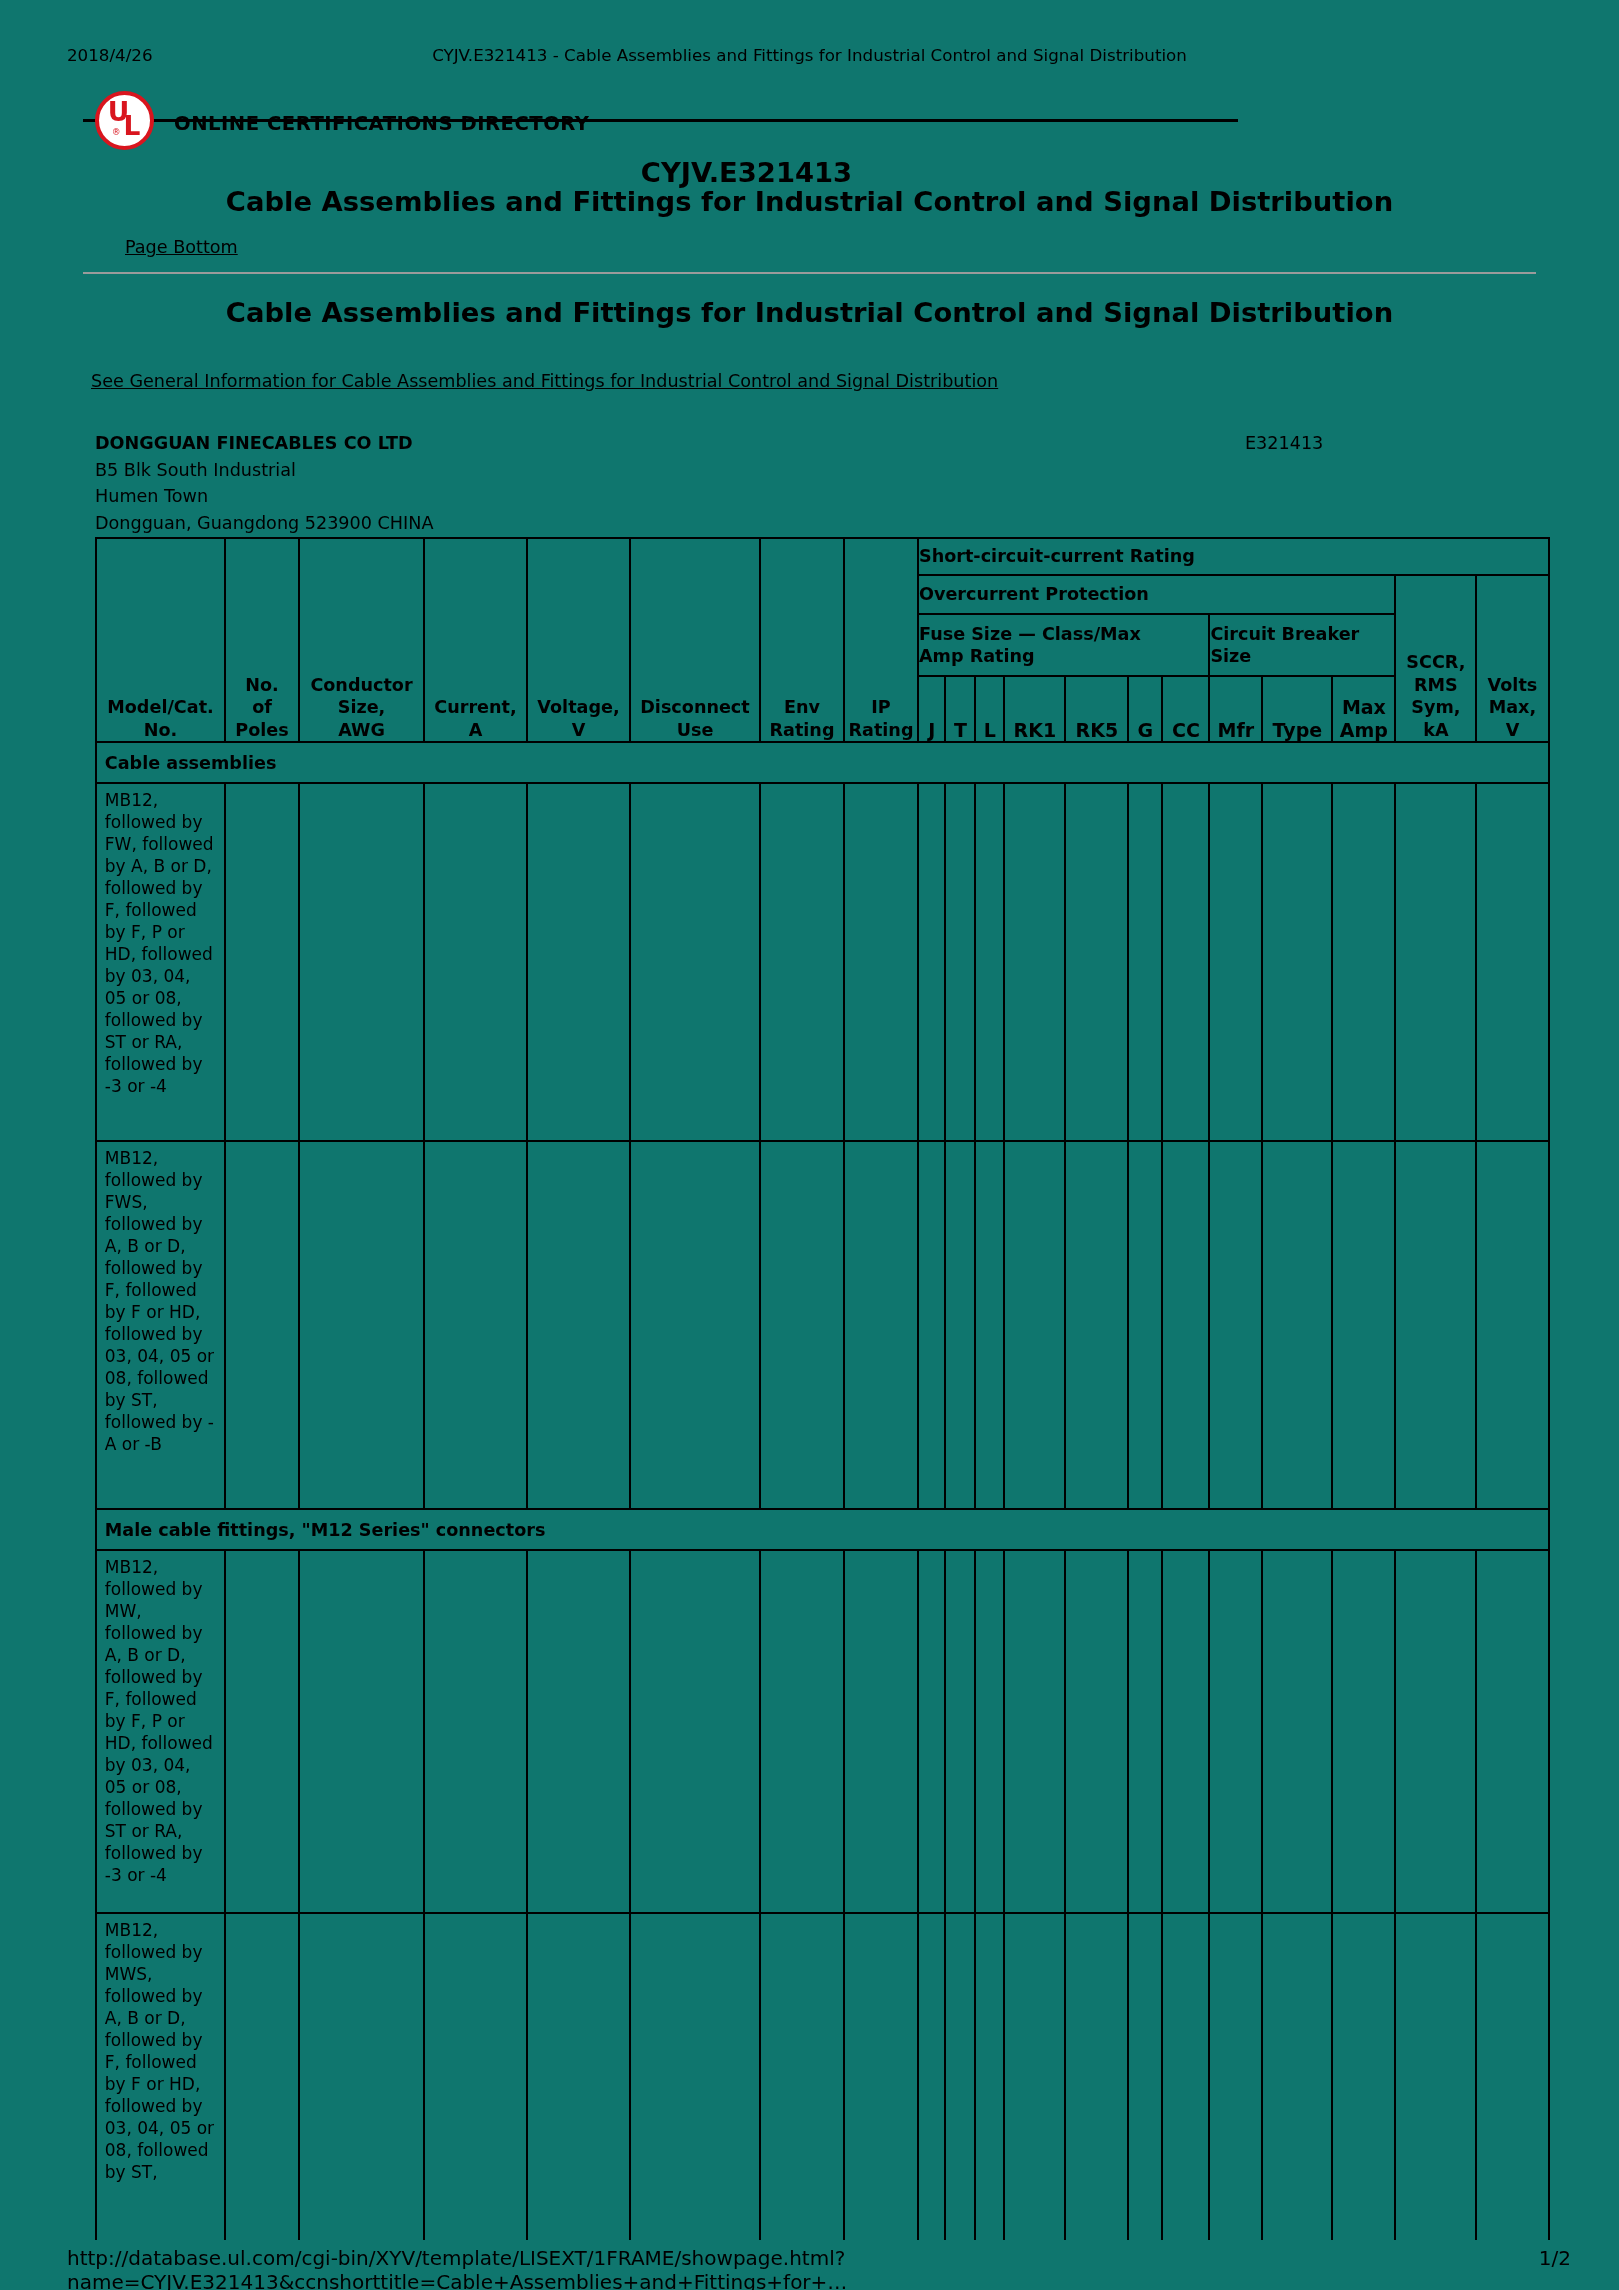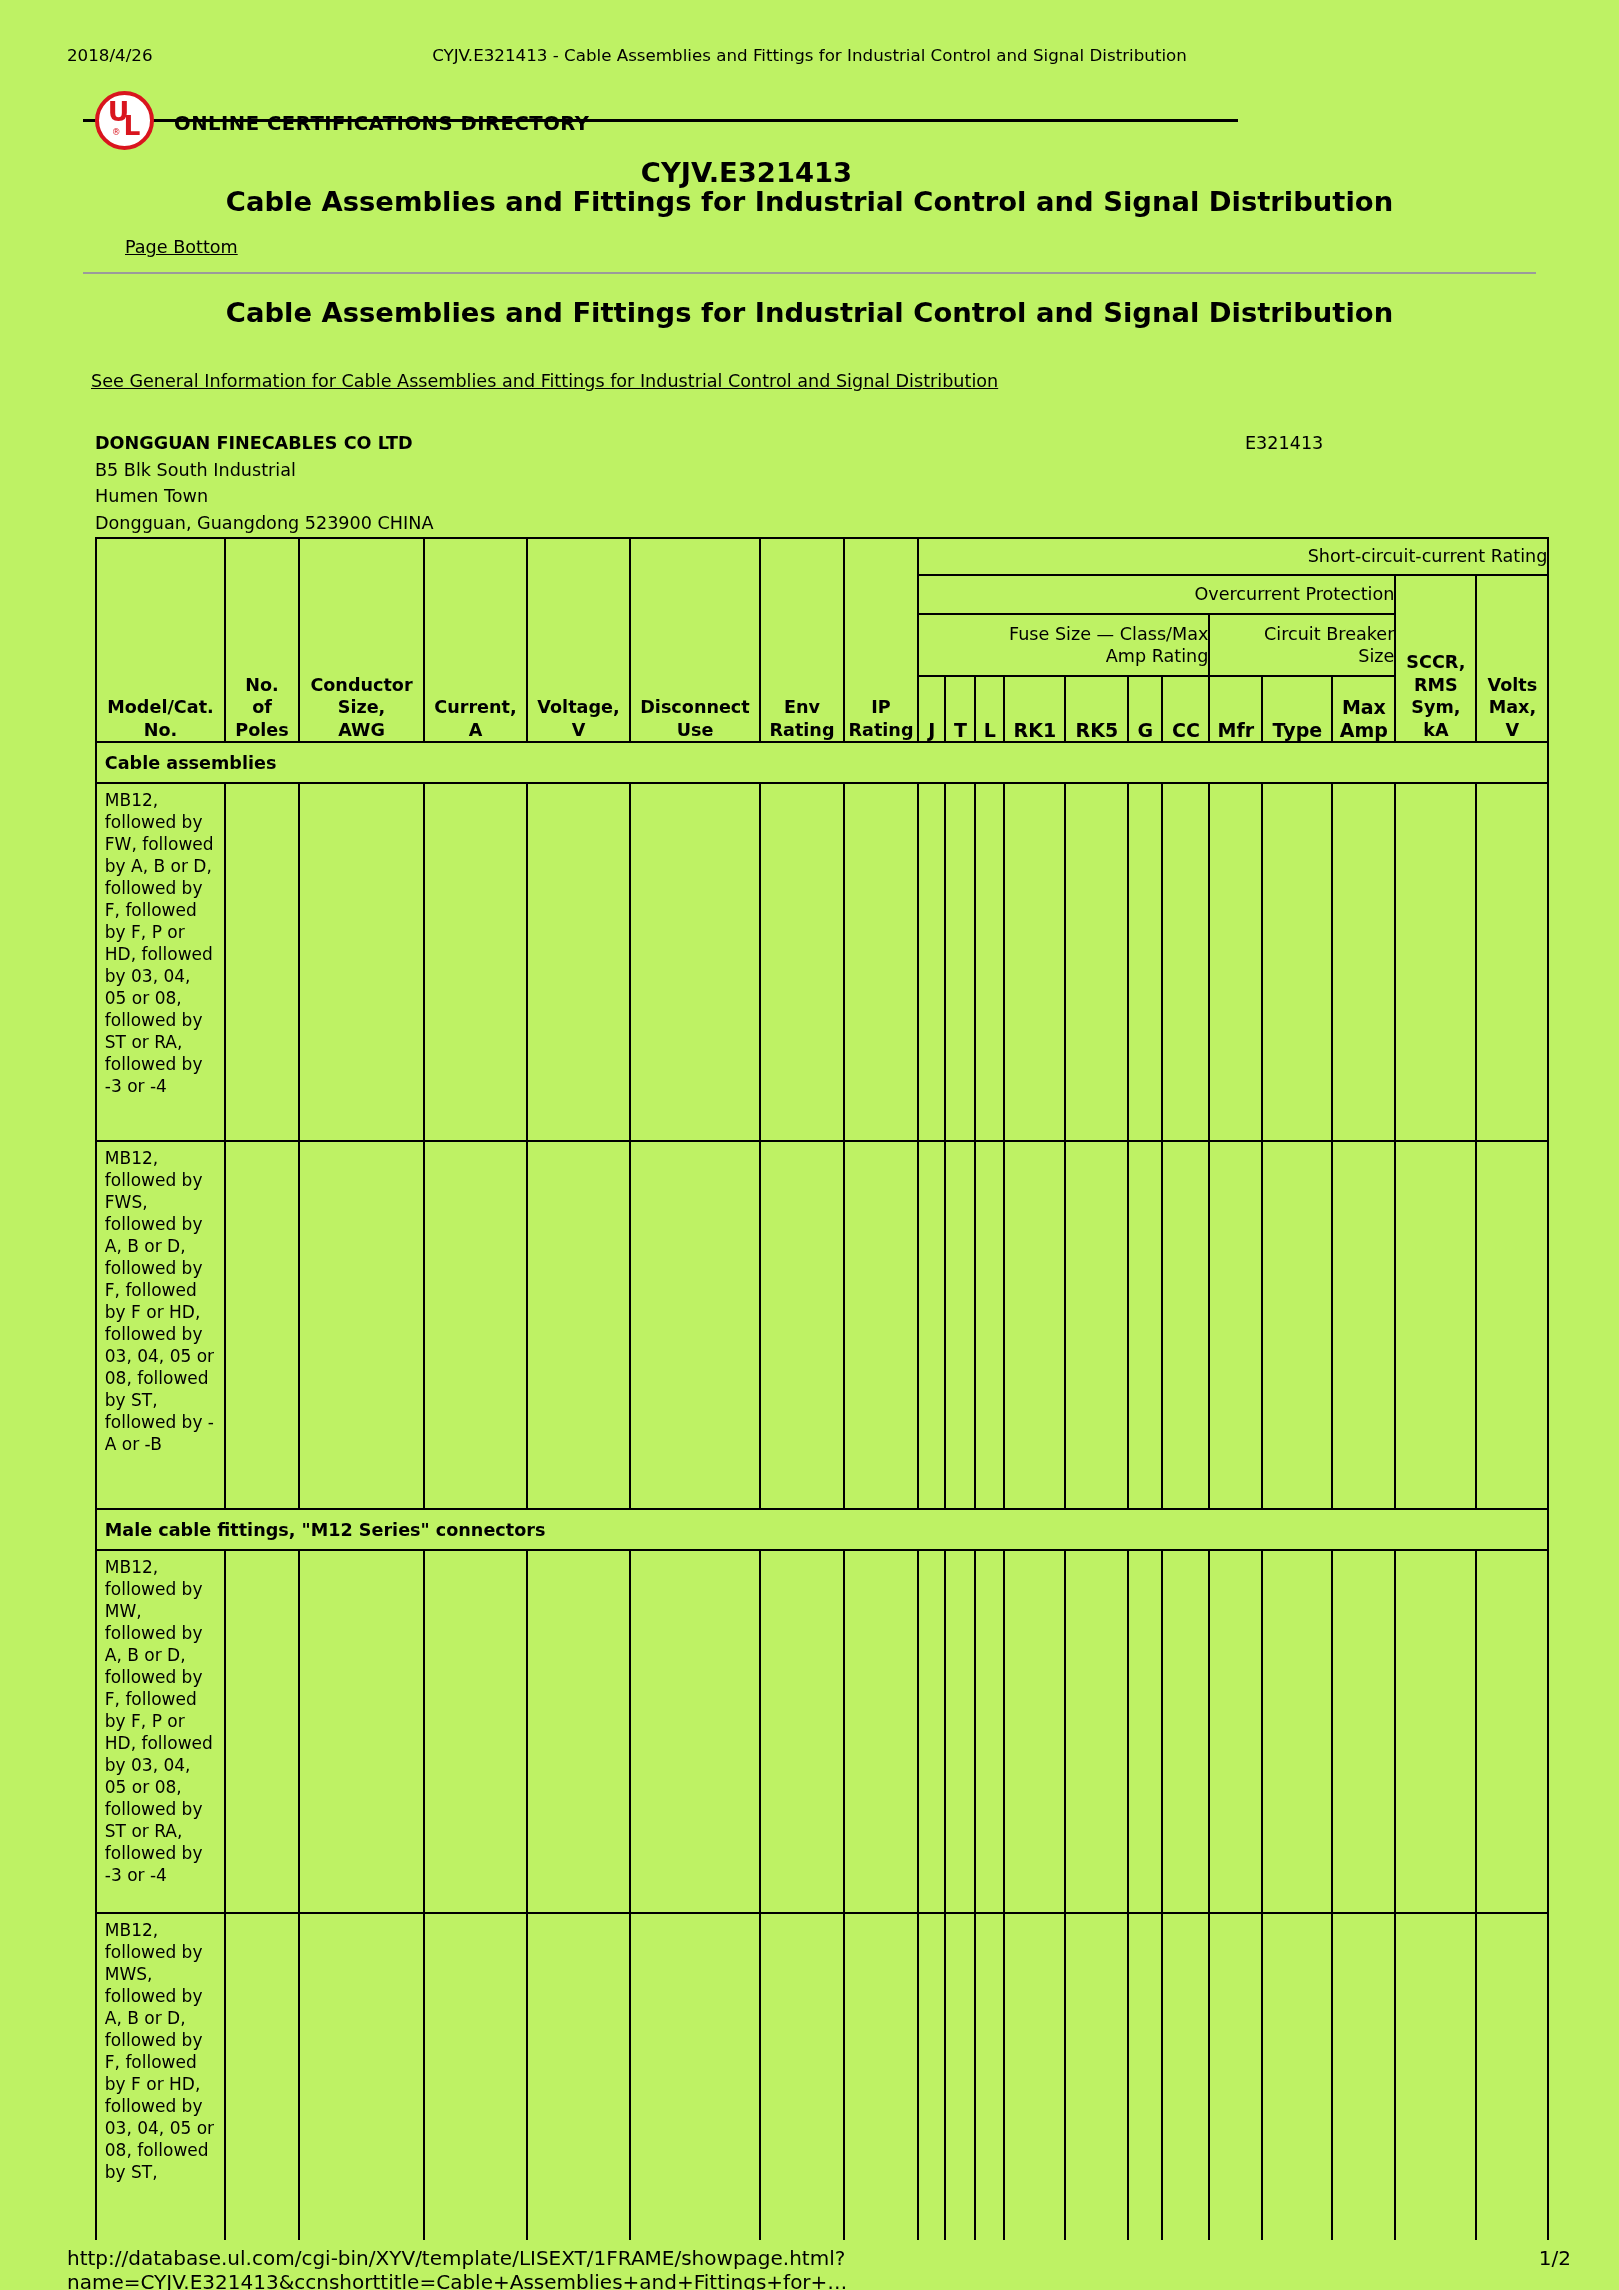--- a/index.html
+++ b/index.html
@@ -1,16 +1,16 @@
 <!DOCTYPE html>
 <html><head>
 <meta charset="utf-8">
 <style>
   html,body{margin:0;padding:0;background:#fff;}
-  .page{position:relative;width:1619px;height:2291px;background:#bef264;overflow:hidden;
+  .page{position:relative;width:1619px;height:2291px;background:#0f766e;overflow:hidden;
         font-family:"DejaVu Sans","Liberation Sans",sans-serif;color:#000;}
 
   
   .print-header{position:absolute;top:45px;left:67px;right:67px;font-size:16.7px;text-align:center;}
   .print-date{position:absolute;left:0;top:0;}
   .print-footer{position:absolute;top:2246px;left:67px;width:1504px;display:flex;
                 justify-content:flex-end;font-size:20px;}
 
   
   .masthead-rule{position:absolute;left:83px;top:119px;width:1155px;height:2.9px;background:#000;z-index:0;}
@@ -40,21 +40,21 @@
   .company-name{font-weight:bold;}
   .file-number{position:absolute;left:1150px;top:0;}
 
   
   .table-clip{position:absolute;left:95px;top:537px;width:1460px;height:1703px;overflow:hidden;}
   table.rating{border-collapse:collapse;table-layout:fixed;width:1454px;border:2.9px solid #000;}
   table.rating th,table.rating td{border:2px solid #000;padding:0;}
   .hrA{height:37px;} .hrB{height:39px;} .hrC{height:62px;} .hrD{height:66px;}
   th.lh{vertical-align:bottom;text-align:center;font-weight:bold;font-size:17.6px;line-height:22.5px;
         white-space:pre-line;padding:3.9px 2px 7.8px 2px;border-bottom:2.9px solid #000;}
-  th.gc{vertical-align:middle;text-align:right;font-weight:normal;font-size:17.6px;line-height:22.5px;
+  th.gc{vertical-align:middle;text-align:left;font-weight:bold;font-size:17.6px;line-height:22.5px;
         white-space:pre-line;padding:2.9px 3.9px;}
   th.tallh{vertical-align:bottom;text-align:center;font-weight:bold;font-size:17.6px;line-height:22.5px;
         white-space:pre-line;padding:2.9px 2px 8.8px 2px;border-bottom:2.9px solid #000;}
   th.bh{vertical-align:bottom;text-align:center;font-weight:bold;font-size:19px;line-height:22.5px;
         white-space:pre-line;padding:2.9px 1px 8.8px 1px;border-bottom:2.9px solid #000;}
   tr.sec-row td{font-weight:bold;font-size:17.6px;text-align:left;vertical-align:middle;
         padding:5.9px 7.8px;border-top:2.9px solid #000;border-bottom:2.9px solid #000;height:27.4px;}
   td.mc{vertical-align:top;text-align:left;}
   td.mc .mctext{font-size:17px;line-height:22px;padding:4.9px 7.8px 7.8px 7.8px;}
   tr.data-row td{border-bottom:2.9px solid #000;}

